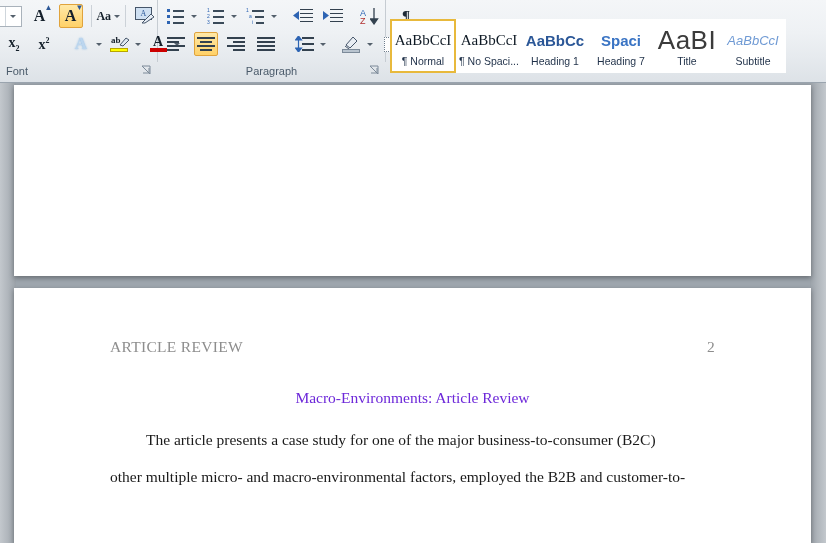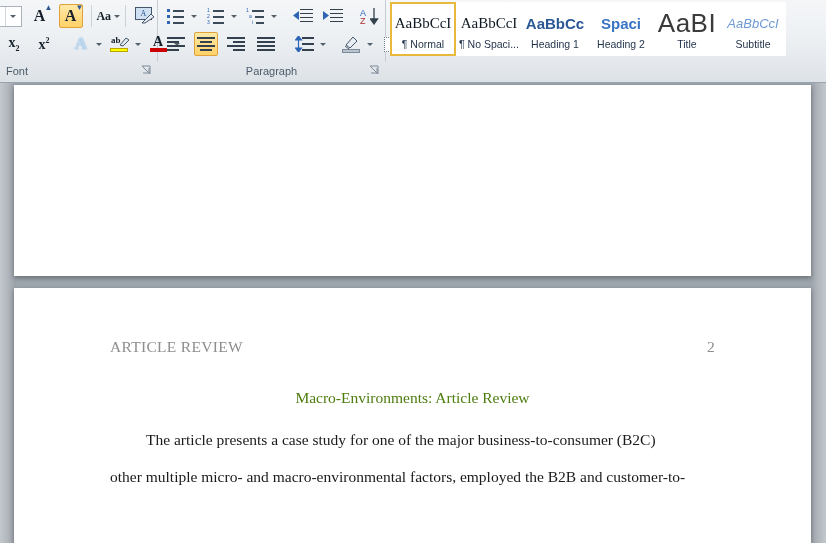--- a/index.html
+++ b/index.html
@@ -141,21 +141,21 @@
   }
 
   .aligner { width: 18px; height: 14px; position: relative; }
   .aligner i { position:absolute; height:1.5px; background:#33414f; display:block; }
 
   
   .styles-gallery {
     display: flex;
     align-items: stretch;
     padding-left: 4px;
-    padding-top: 2px;
+    padding-top: 19px;
   }
   .style-item {
     width: 66px;
     height: 54px;
     box-sizing: border-box;
     display: flex;
     flex-direction: column;
     align-items: center;
     justify-content: center;
     border: 1px solid transparent;
@@ -239,21 +239,21 @@
     color: #8d8d8d;
     letter-spacing: 0.3px;
   }
   .doc-title {
     position: absolute;
     top: 101px;
     left: 0; right: 0;
     text-align: center;
     font-family: "Liberation Serif", serif;
     font-size: 15.5px;
-    color: #4d7c0f;
+    color: #6d28d9;
   }
   .doc-body {
     position: absolute;
     top: 133px;
     left: 96px;
     right: 82px;
     font-family: "Liberation Serif", serif;
     font-size: 15.5px;
     color: #1a1a1a;
     line-height: 37px;
@@ -528,21 +528,21 @@
             <span class="style-name">¶ No Spaci...</span>
           </div>
 
           <div class="style-item">
             <span class="style-prev sp-h1">AaBbCс</span>
             <span class="style-name">Heading 1</span>
           </div>
 
           <div class="style-item">
             <span class="style-prev sp-h2">Spaci</span>
-            <span class="style-name">Heading 2</span>
+            <span class="style-name">Heading 7</span>
           </div>
 
           <div class="style-item">
             <span class="style-prev sp-title">AaBІ</span>
             <span class="style-name">Title</span>
           </div>
 
           <div class="style-item">
             <span class="style-prev sp-subtitle">AaBbCcI</span>
             <span class="style-name">Subtitle</span>

